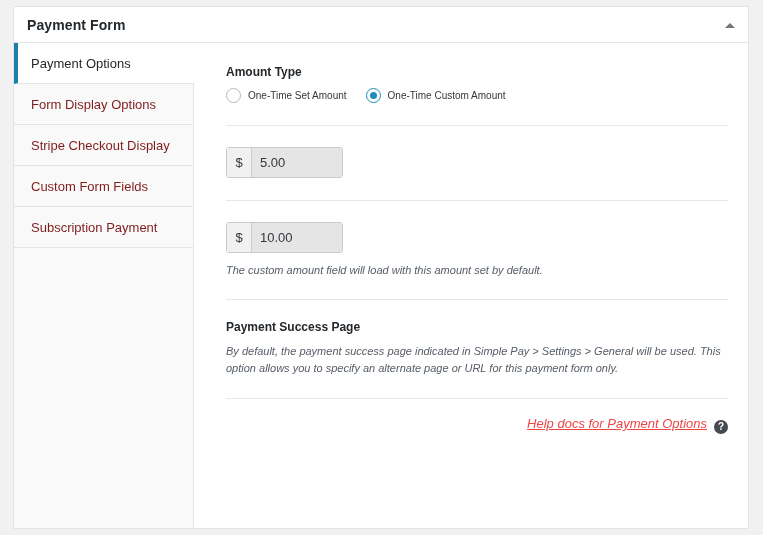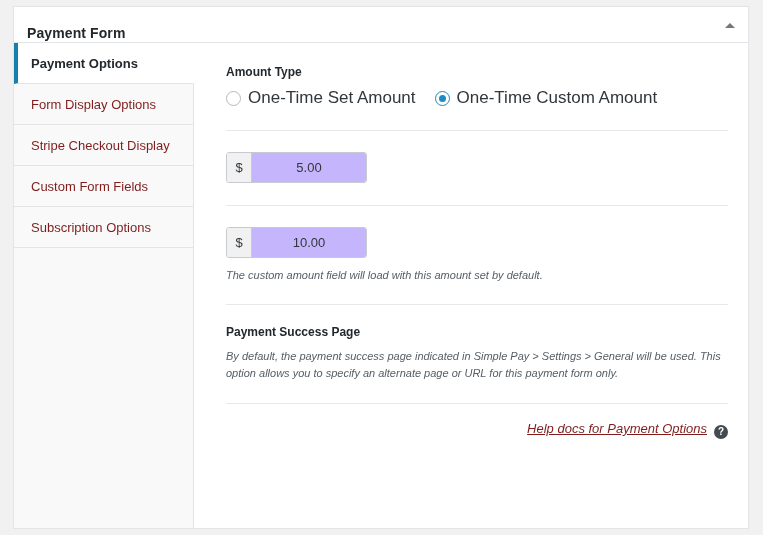--- a/index.html
+++ b/index.html
@@ -31,21 +31,21 @@
   .mb-header {
     position: relative;
     height: 36px;
     border-bottom: 1px solid #e2e4e7;
     box-sizing: border-box;
     background: #ffffff;
   }
   .mb-title {
     position: absolute;
     left: 13px;
-    top: 18px;
+    top: 10px;
     font-size: 14px;
     font-weight: bold;
     color: #23282d;
     letter-spacing: 0.1px;
   }
   .mb-toggle {
     position: absolute;
     right: 0px;
     top: 0px;
     width: 36px;
@@ -91,21 +91,21 @@
     box-sizing: border-box;
     color: #7f1d1d;
     font-size: 13px;
     cursor: pointer;
     white-space: nowrap;
     overflow: hidden;
   }
   .tab.active {
     background: #ffffff;
     color: #23282d;
-    font-weight: bold;
+    font-weight: normal;
     border-left: 4px solid #1b7fad;
     padding-left: 13px;
     margin-right: -1px;
   }
 
   .content {
     position: absolute;
     left: 180px;
     top: 0;
     right: 0;
@@ -159,21 +159,21 @@
     content: "";
     position: absolute;
     left: 3px;
     top: 3px;
     width: 7px;
     height: 7px;
     border-radius: 50%;
     background: #1e8cbe;
   }
   .radio-label {
-    font-size: 17px;
+    font-size: 10px;
     color: #32373c;
     white-space: nowrap;
     text-align: right;
   }
 
   
   .input-group {
     display: inline-flex;
     align-items: stretch;
     height: 29px;
@@ -190,47 +190,46 @@
     align-items: center;
     justify-content: center;
     font-size: 13px;
     color: #32373c;
     flex: none;
   }
   .money-input {
     width: 74px;
     border: none;
     outline: none;
-    padding: 0 20px;
+    padding: 0 8px;
     font-family: "Liberation Sans", sans-serif;
     font-size: 13px;
     color: #32373c;
-    background: #c4b5fd;
-    text-align: center;
+    background: #e5e5e5;
   }
 
   .help-text {
     font-style: italic;
     font-size: 11px;
     color: #555d66;
     margin: 9px 0 0 0;
     line-height: 1.55;
     max-width: 526px;
   }
 
   
   .footer {
     position: relative;
     padding: 0 20px 0 32px;
     text-align: right;
   }
   .help-link {
     font-style: italic;
     font-size: 13px;
-    color: #7f1d1d;
+    color: #ef4444;
     text-decoration: underline;
     cursor: pointer;
   }
   .qmark {
     display: inline-block;
     width: 14px;
     height: 14px;
     border-radius: 50%;
     background: #444b50;
     color: #ffffff;
@@ -265,21 +264,21 @@
       <div class="tab">
         <span>Form Display Options</span>
       </div>
       <div class="tab">
         <span>Stripe Checkout Display</span>
       </div>
       <div class="tab">
         <span>Custom Form Fields</span>
       </div>
       <div class="tab">
-        <span>Subscription Options</span>
+        <span>Subscription Payment</span>
       </div>
     </div>
 
     <div class="content">
 
       <div class="section" style="padding-top:22px;">
         <div class="sec-title">Amount Type</div>
         <div class="radio-row">
           <label class="radio-opt">
             <span class="radio"></span>

